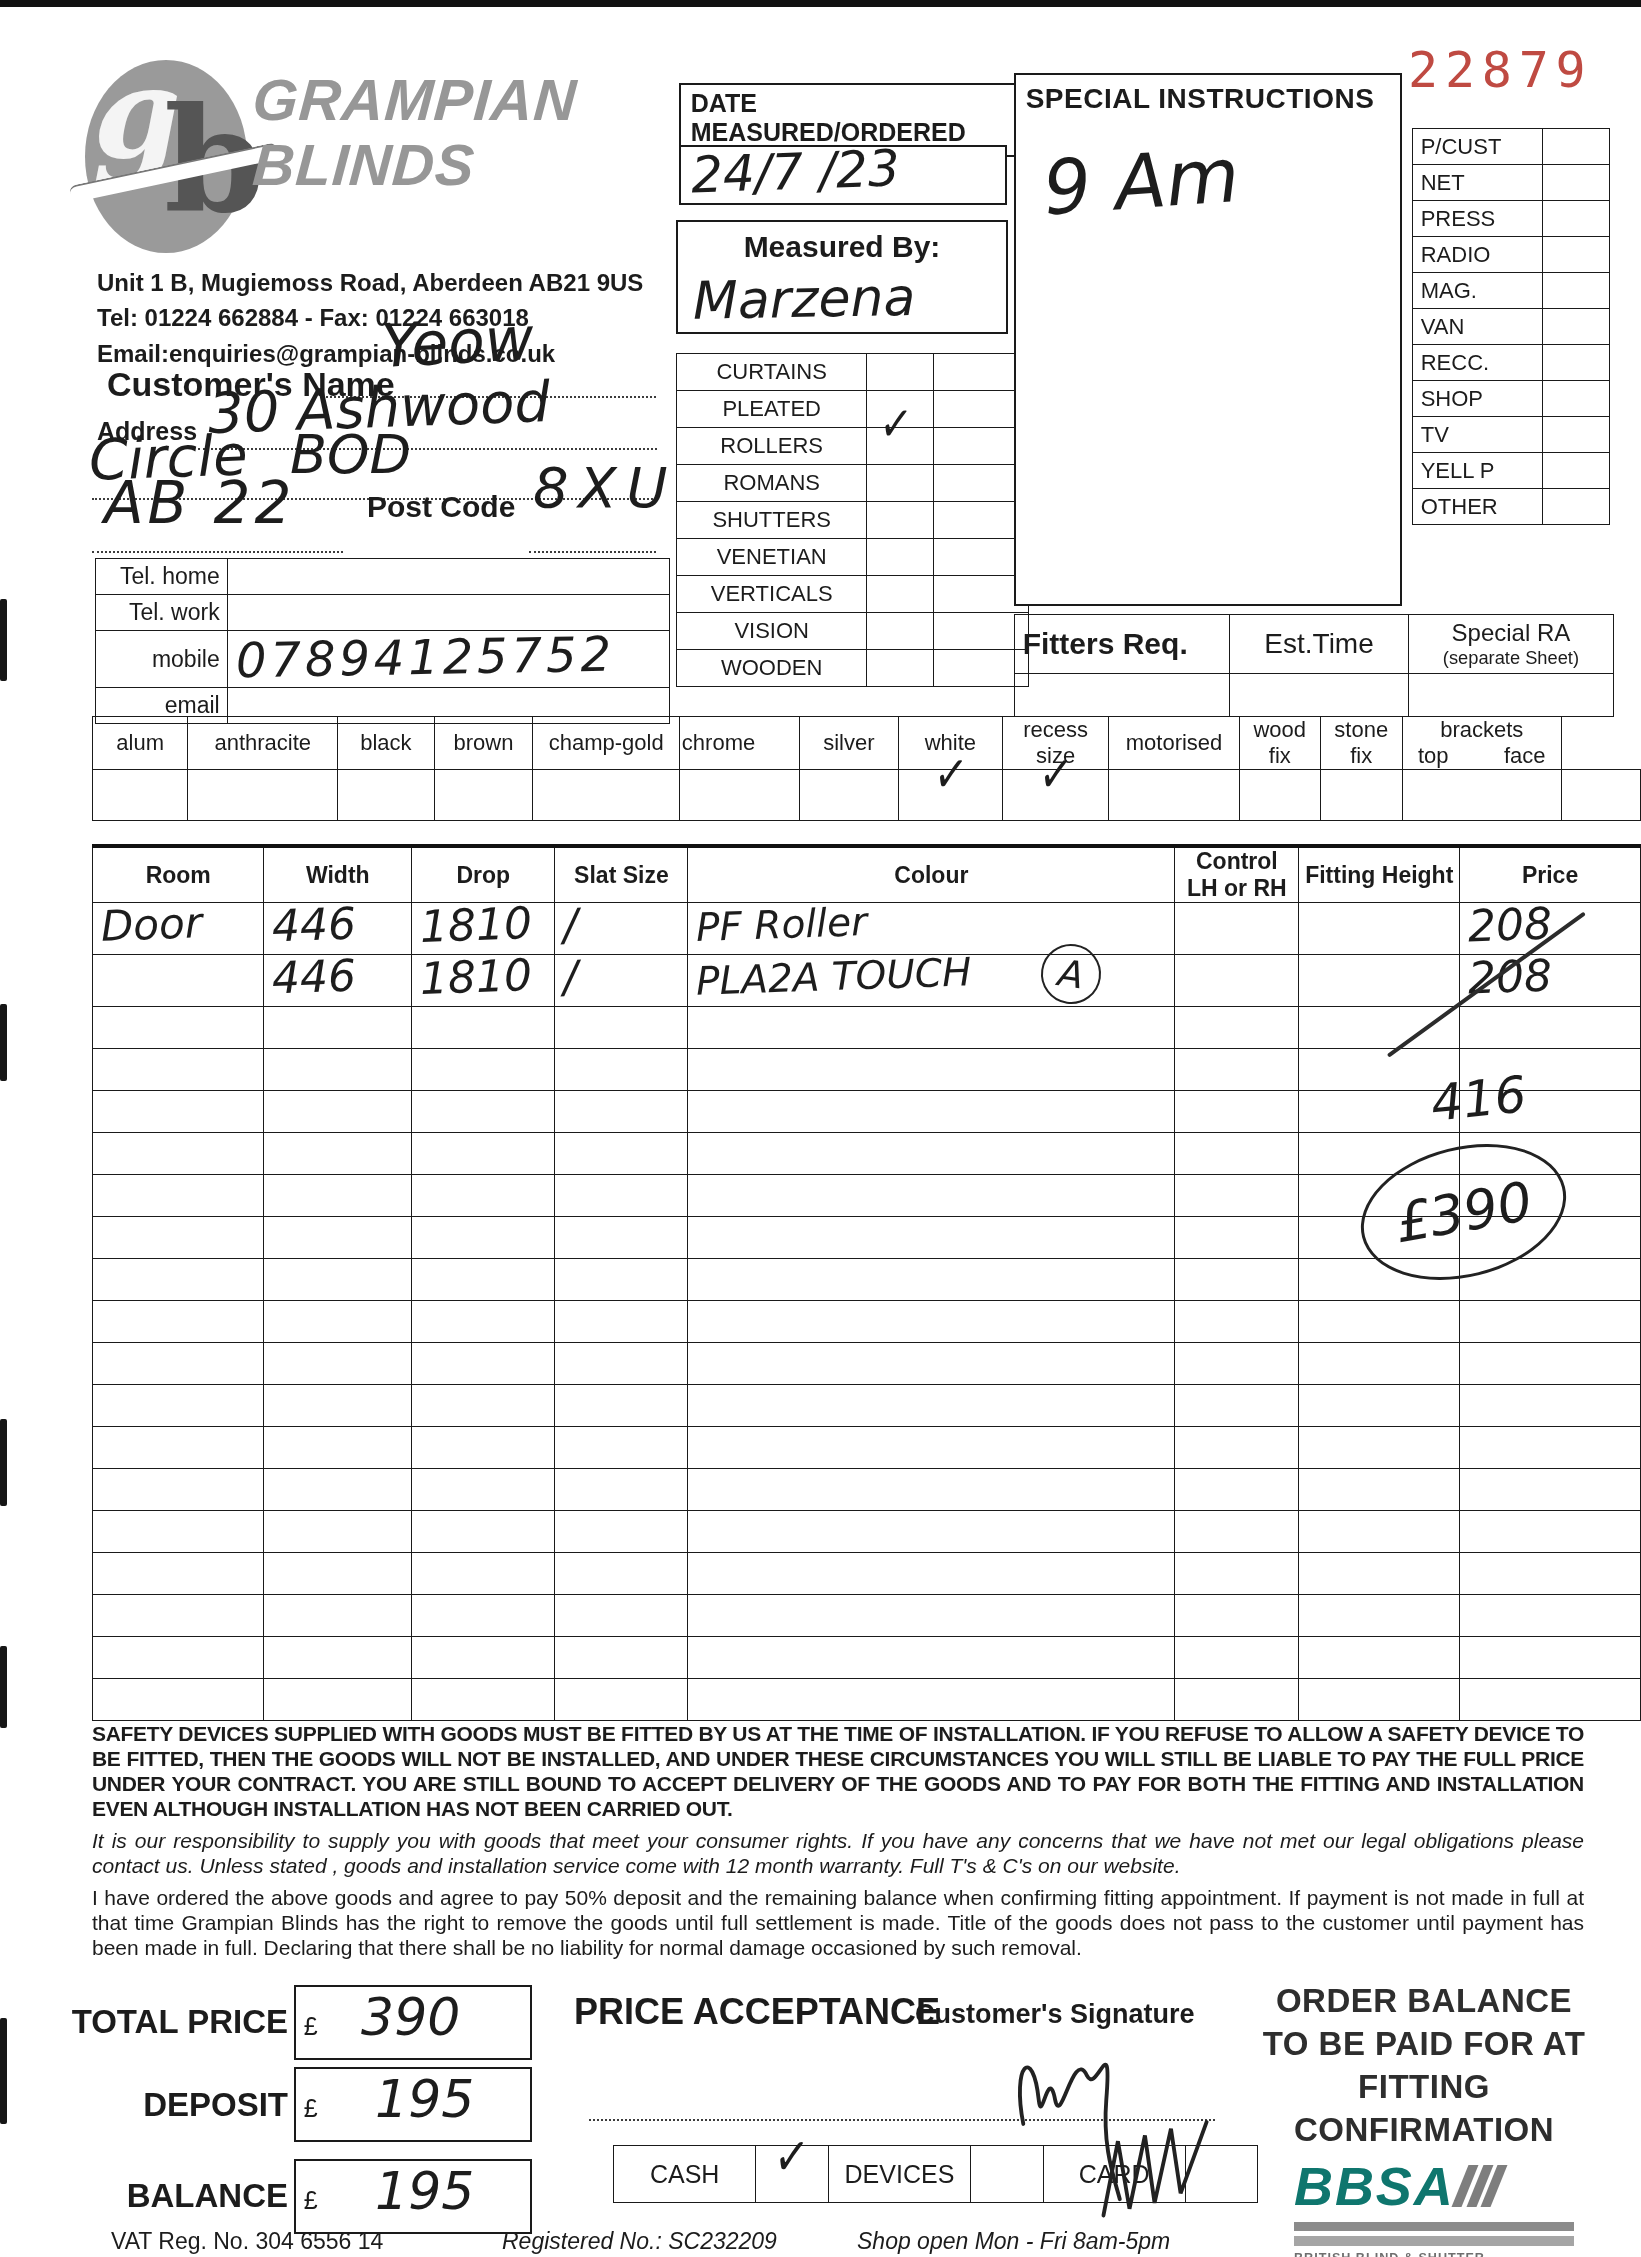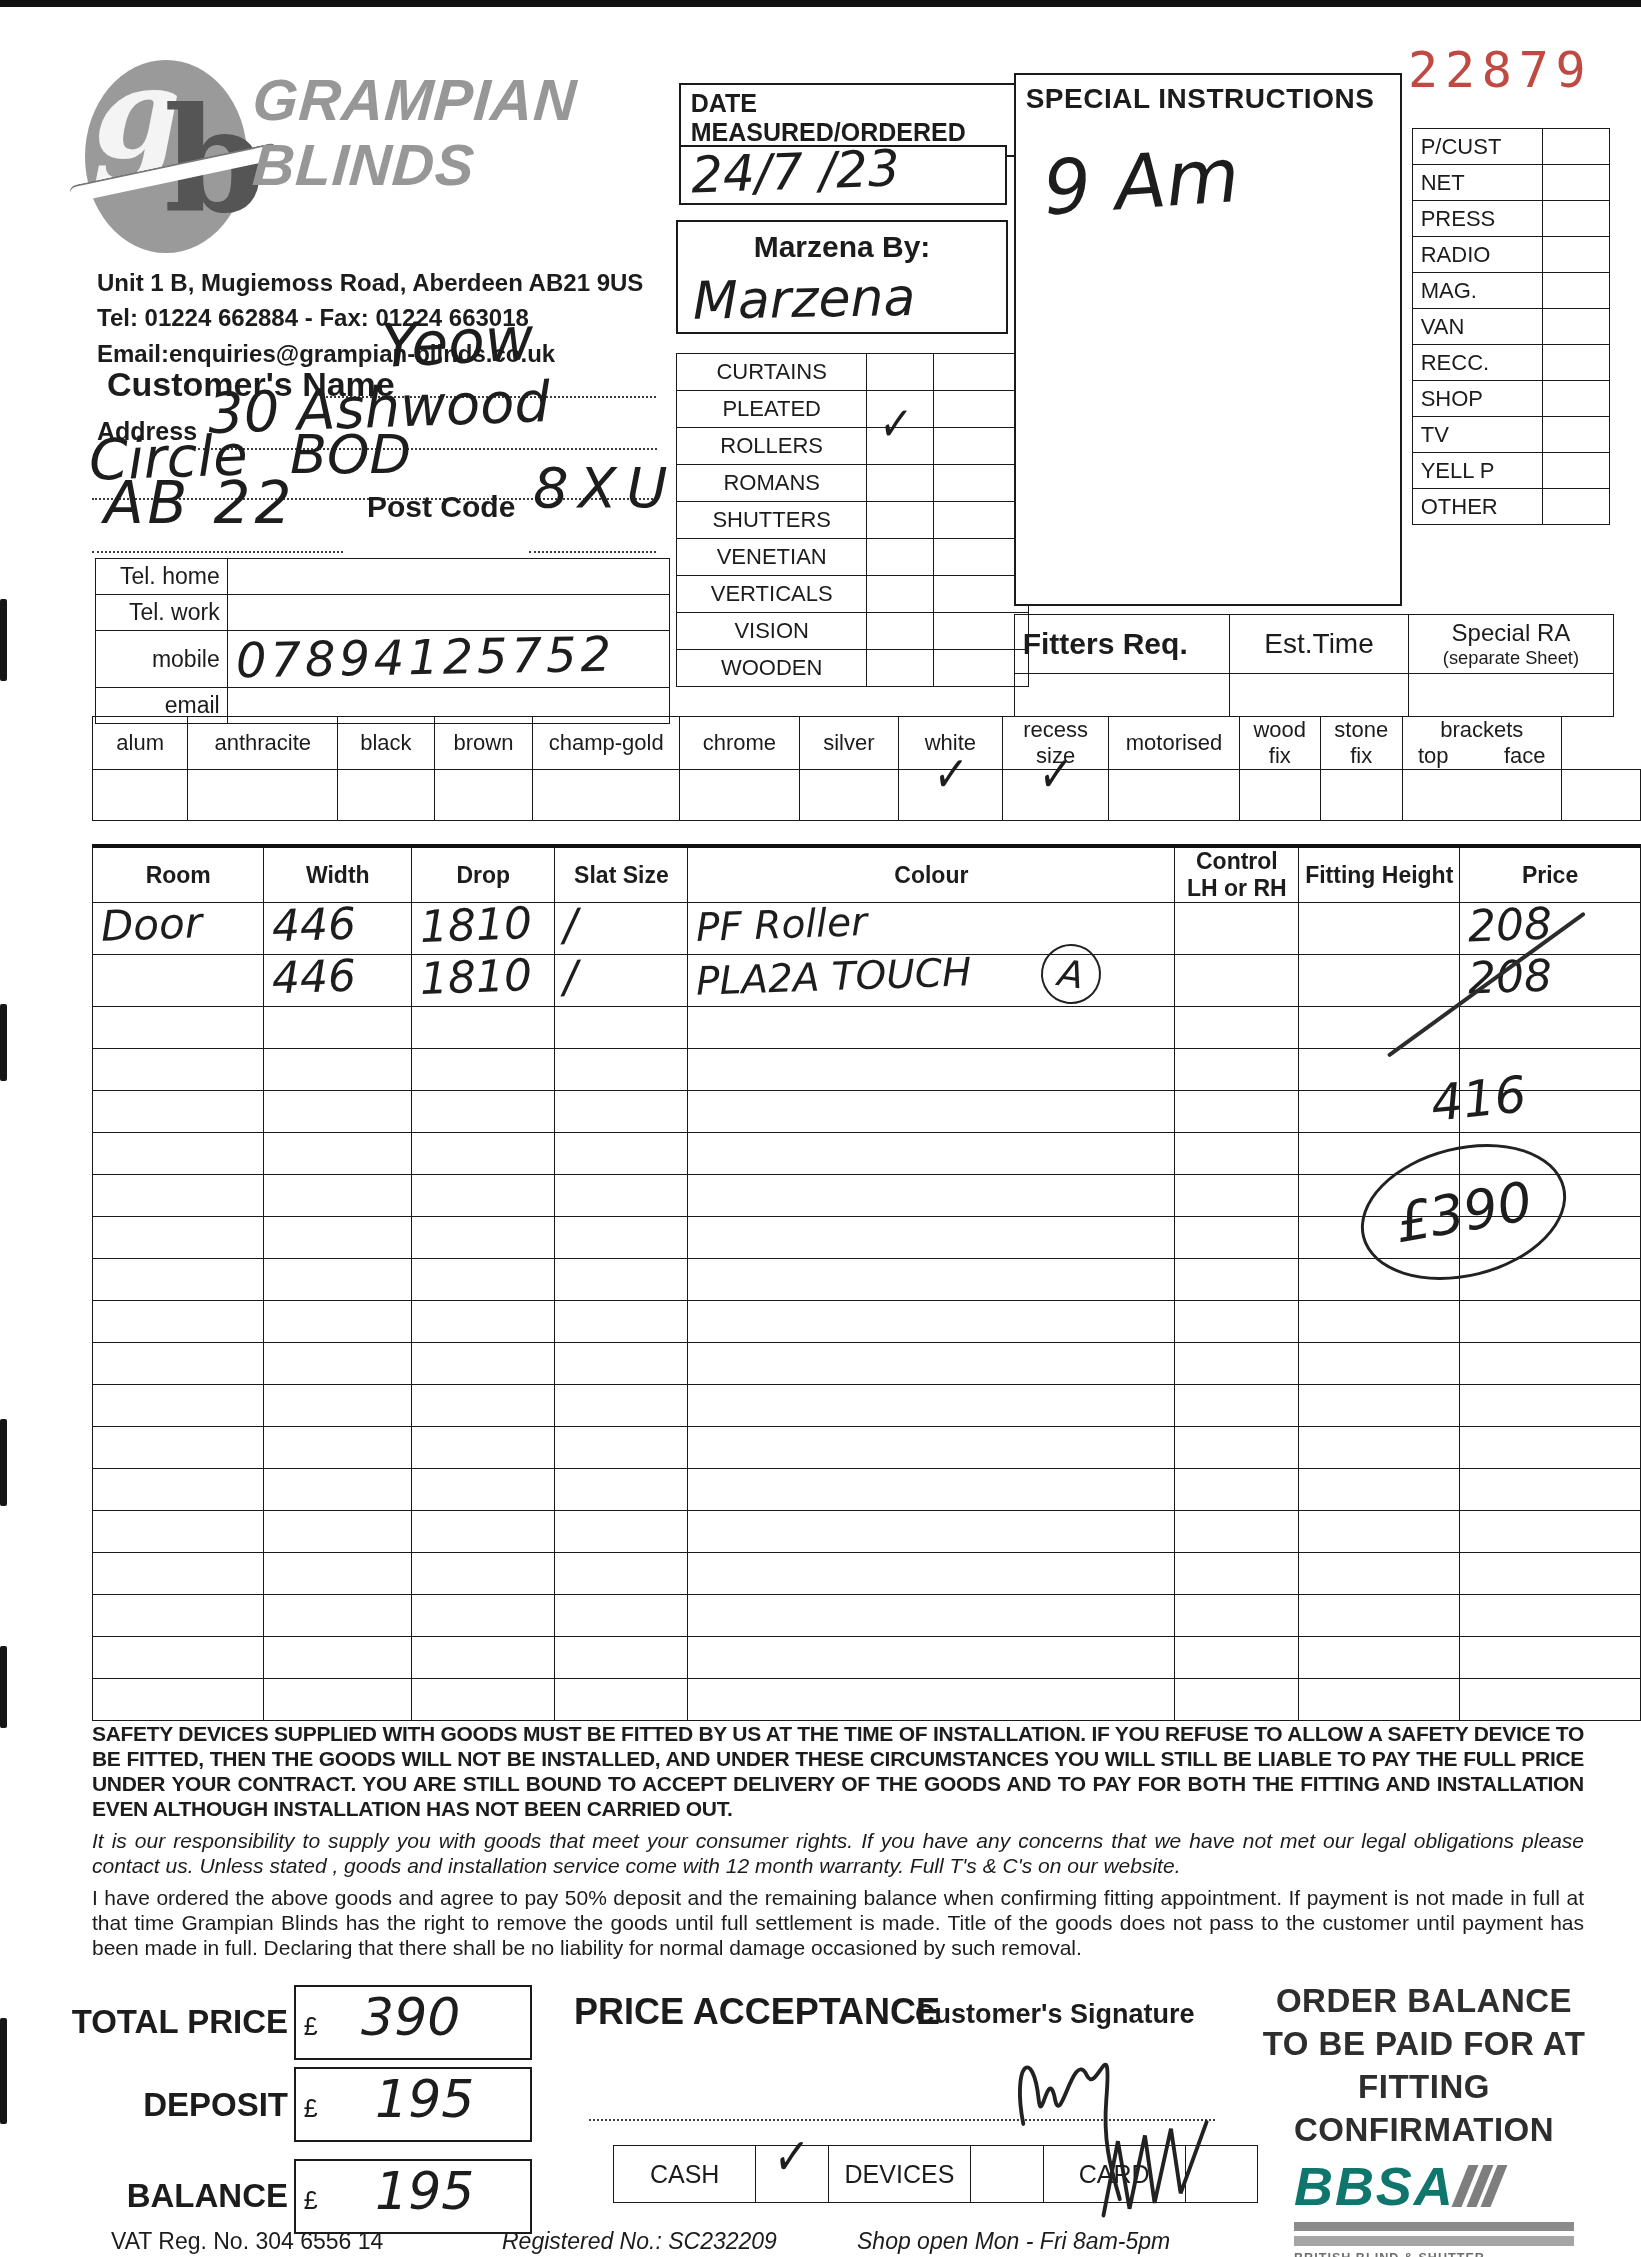--- a/index.html
+++ b/index.html
@@ -74,21 +74,21 @@
   <div class="abs box" style="left:679px;top:83px;width:324px;height:62px;padding:3.9px 9.7px;">
     <div class="lbl-b" style="font-size:25px;line-height:29px;">DATE MEASURED/ORDERED</div>
   </div>
 
   <div class="abs addr" style="left:97px;top:337px;">Email:enquiries@grampian-blinds.co.uk</div>
   <div class="abs box" style="left:679px;top:145px;width:324px;height:56px;">
     <div class="hw" style="font-size:50px;margin:-5.8px 0 0 9.7px;transform:rotate(-2deg);">24/7 /23</div>
   </div>
 
   <div class="abs box" style="left:676px;top:220px;width:328px;height:52px;text-align:center;">
-    <div class="lbl-b" style="font-size:30px;margin-top:7.7px;">Marzena By:</div>
+    <div class="lbl-b" style="font-size:30px;margin-top:7.7px;">Measured By:</div>
   </div>
   <div class="abs box" style="left:676px;top:272px;width:328px;height:60px;border-top:none;">
     <div class="hw" style="font-size:52px;margin:-3.9px 0 0 15.4px;transform:rotate(-1deg);">Marzena</div>
   </div>
 
   <table class="abs prod-table" style="left:676px;top:353px;">
     <tbody>
         <tr>
           <td style="width: 174px; height: 36px; text-align: center;">CURTAINS</td>
           <td style="width: 50px; height: 36px;"></td>
@@ -251,21 +251,21 @@
   </table>
 
   <table class="abs opt-table" style="left:92px;top:716px;">
     <thead>
         <tr>
           <th style="width: 97px; text-align: center;">alum</th>
           <th style="width: 154px; text-align: center;">anthracite</th>
           <th style="width: 97px; text-align: center;">black</th>
           <th style="width: 97px; text-align: center;">brown</th>
           <th style="width: 159px; text-align: center;">champ-gold</th>
-          <th style="width: 121px; text-align: center;">chrome</th>
+          <th style="width: 121px; text-align: left;">chrome</th>
           <th style="width: 101px; text-align: center;">silver</th>
           <th style="width: 106px; text-align: center;">white</th>
           <th style="width: 106px; text-align: center;">recess size</th>
           <th style="width: 126px; text-align: center;">motorised</th>
           <th style="width: 75px; text-align: center;">wood fix</th>
           <th style="width: 75px; text-align: center;">stone fix</th>
           <th style="width: 178px; text-align: center;">
             <div>brackets</div>
             <div style="display: flex; justify-content: space-between; padding: 0px 13.5px;">
               <span>top</span>

